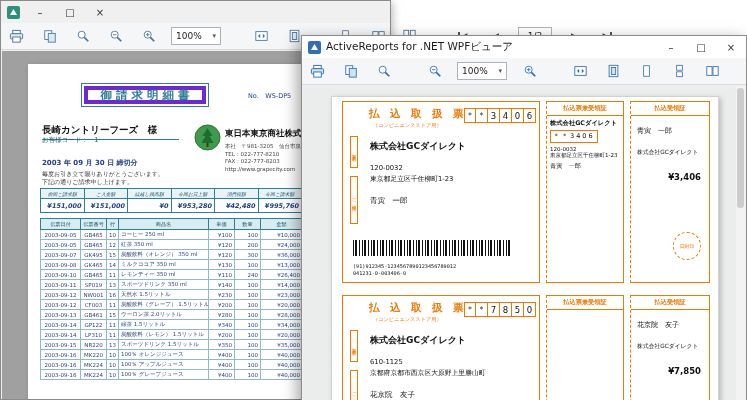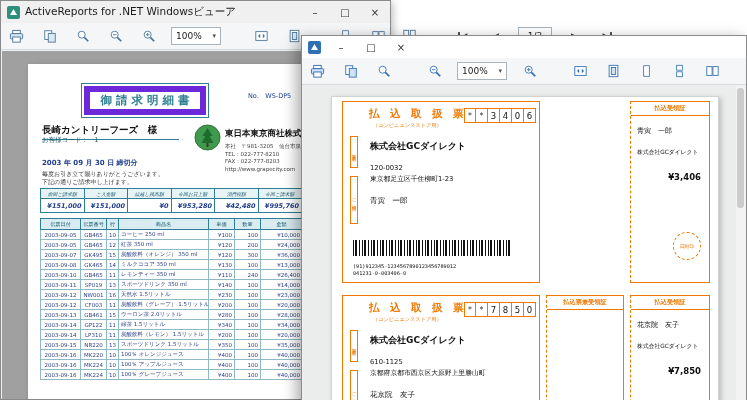--- a/index.html
+++ b/index.html
@@ -30,21 +30,21 @@
   #wf-doc{top:50px;background:#a0a0a0;}
   #wpf-doc{top:50px;background:#ebecec;}
   .page{position:absolute;background:#fff;}
   #wf-page{left:26px;top:13px;width:284px;height:600px;box-shadow:3px 3px 6px rgba(0,0,0,.45);}
   #wpf-page{left:28px;top:10px;width:388px;height:640px;border:1px solid #d2d2d2;box-shadow:2px 2px 5px rgba(0,0,0,.22);}
   #wpf-scroll{position:absolute;right:0;top:0;bottom:0;width:9px;background:#f3f3f3;}
   #wpf-thumb{position:absolute;top:2px;left:1px;width:7px;height:120px;background:#cccccc;border-radius:3px;}
 
   
   .inv{position:relative;width:100%;height:100%;}
-  .inv-title{position:absolute;left:56px;top:22px;width:122px;height:29px;border:6px solid #6d28d9;outline:1px solid #2e7f93;outline-offset:2px;color:#2e7f93;font-size:11.5px;font-weight:bold;display:flex;align-items:center;justify-content:center;white-space:nowrap;}
+  .inv-title{position:absolute;left:56px;top:22px;width:122px;height:18px;border:4px solid #6d28d9;outline:1px solid #2e7f93;outline-offset:2px;color:#2e7f93;font-size:11.5px;font-weight:bold;display:flex;align-items:center;justify-content:center;white-space:nowrap;}
   .inv-no{position:absolute;left:220px;top:28px;font-size:6.5px;color:#1f3d8c;white-space:nowrap;}
   .inv-cust{position:absolute;left:14px;top:60px;font-size:9.5px;color:#111;border-bottom:1px solid #2e7f93;padding:0 22px 2px 0;white-space:nowrap;font-weight:bold;}
   .inv-code{position:absolute;left:14px;top:72px;font-size:6.5px;color:#17576b;}
   .inv-closing{position:absolute;left:14px;top:94px;font-size:7px;color:#1f3d8c;font-weight:bold;}
   .inv-greet1{position:absolute;left:14px;top:106px;font-size:6px;color:#333;}
   .inv-greet2{position:absolute;left:14px;top:114px;font-size:6px;color:#333;}
   .inv-logo{position:absolute;left:166px;top:60px;width:27px;height:27px;}
   .inv-company{position:absolute;left:197px;top:64px;font-size:8.5px;font-weight:bold;color:#111;white-space:nowrap;}
   .inv-colines{position:absolute;left:197px;top:79px;font-size:5.5px;color:#444;}
   .inv-colines div{line-height:7.5px;white-space:nowrap;}
@@ -100,21 +100,20 @@
 <body>
 
 <div class="window" id="win-forms">
   <div class="titlebar">
     <span>
       <svg width="13" height="13" viewBox="0 0 13 13">
           <rect width="13" height="13" rx="2" fill="#2e8f7a"></rect>
           <path d="M3 9 L6.5 3 L10 9 Z" fill="#fff"></path>
         </svg>
     </span>
-    <span class="title-text">ActiveReports for .NET Windowsビューア</span>
     <div class="win-controls">
       <span class="win-btn">–</span>
       <span class="win-btn">□</span>
       <span class="win-btn">×</span>
     </div>
   </div>
 
   <div class="toolbar">
     <span class="tb-btn">
         <svg width="15" height="15" viewBox="0 0 16 16">
@@ -443,20 +442,21 @@
 </div>
 
 <div class="window" id="win-wpf">
   <div class="titlebar">
     <span>
       <svg width="13" height="13" viewBox="0 0 13 13">
           <rect width="13" height="13" rx="2" fill="#2f6fb2"></rect>
           <path d="M3 9 L6.5 3 L10 9 Z" fill="#fff"></path>
         </svg>
     </span>
+    <span class="title-text">ActiveReports for .NET WPFビューア</span>
     <div class="win-controls">
       <span class="win-btn">–</span>
       <span class="win-btn">□</span>
       <span class="win-btn">×</span>
     </div>
   </div>
 
   <div class="toolbar">
     <span class="tb-btn">
         <svg width="15" height="15" viewBox="0 0 16 16">
@@ -566,20 +566,30 @@
           <div class="vlabel v1">加入者名</div>
           <div class="slip-payee">株式会社GCダイレクト</div>
           <div class="vlabel v2">ご依頼人</div>
           <div class="slip-postal">120-0032</div>
           <div class="slip-addr">東京都足立区千住柳町1-23</div>
           <div class="slip-payer">青寅　一郎</div>
           <div class="barcode"></div>
           <div class="bc-text">
             <div>(91)912345-1234567890123456789012</div>
             <div>041231-0-003406-0</div>
+          </div>
+        </div>
+        <div class="slip-mid">
+          <div class="sec-head">払込票兼受領証</div>
+          <div class="mid-body">
+            <div class="mid-payee">株式会社GCダイレクト</div>
+            <span class="mid-number">＊＊3406</span>
+            <div class="mid-postal">120-0032</div>
+            <div class="mid-addr">東京都足立区千住柳町1-23</div>
+            <div class="mid-payer">青寅　一郎</div>
           </div>
         </div>
         <div class="slip-right">
           <div class="sec-head">払込受領証</div>
           <div class="r-payer">青寅　一郎</div>
           <div class="r-payee">株式会社GCダイレクト</div>
           <div class="r-amount">¥3,406</div>
           <div class="stamp">日附印</div>
         </div>
       </div>

